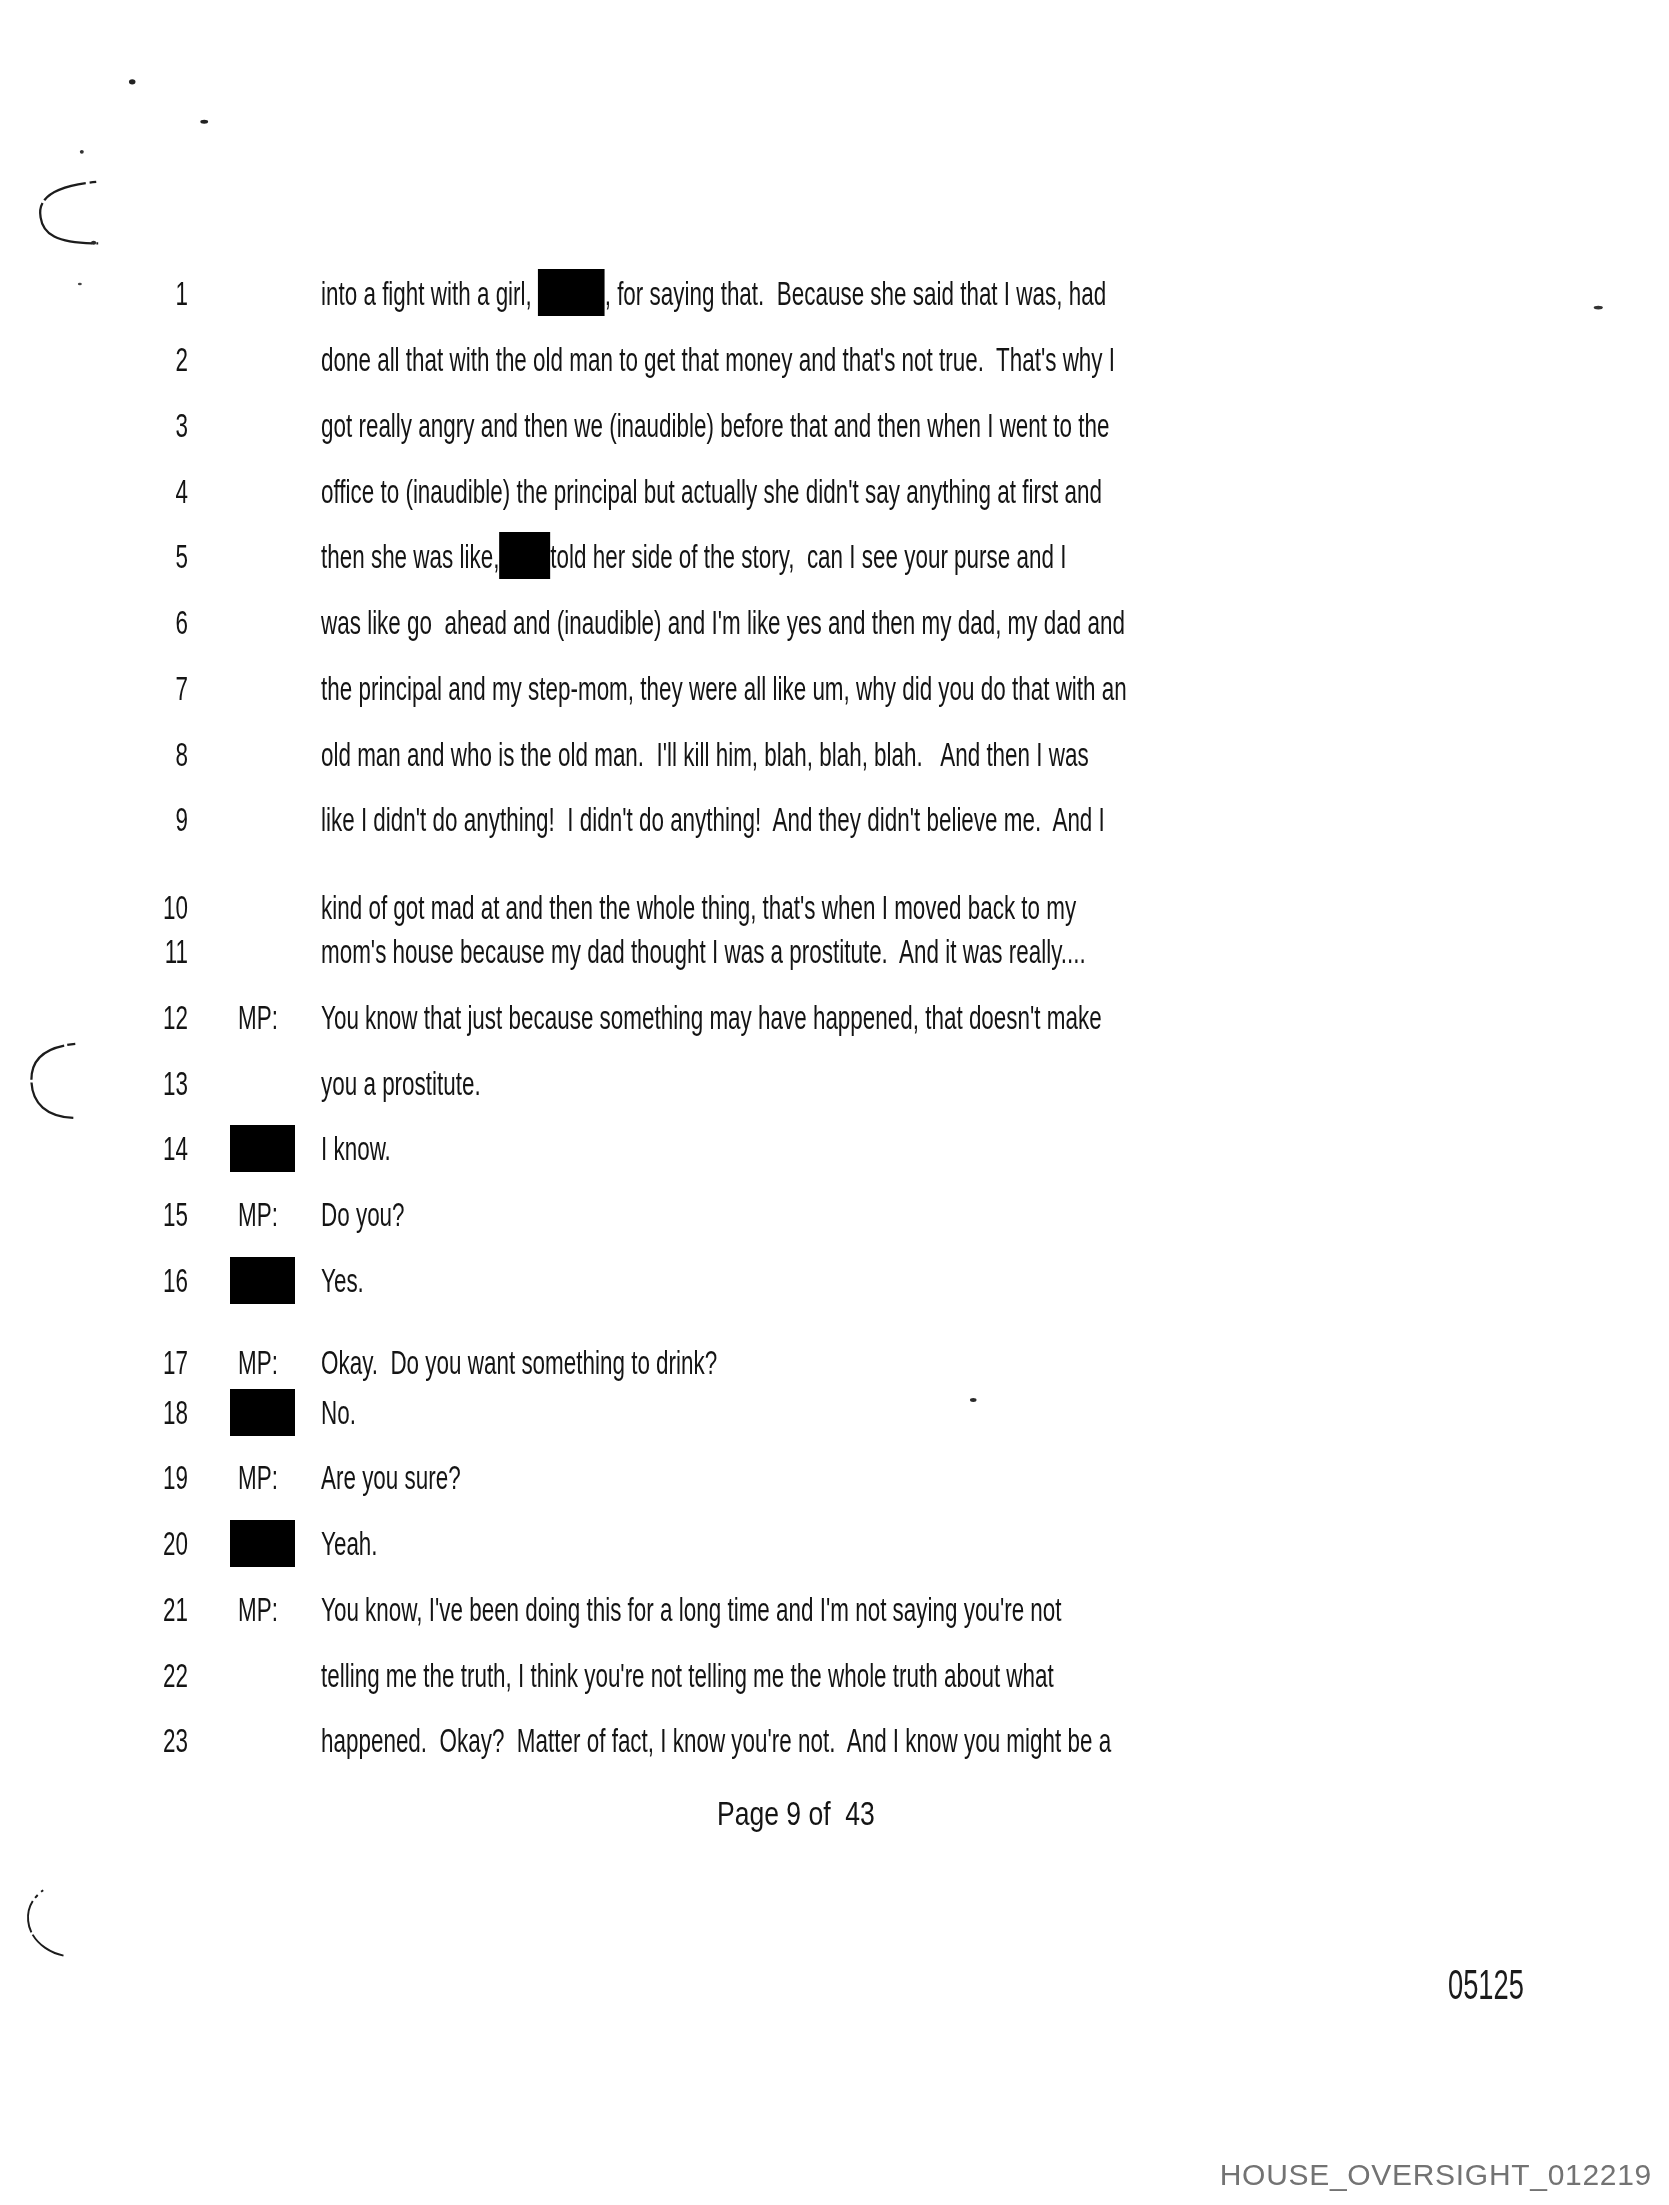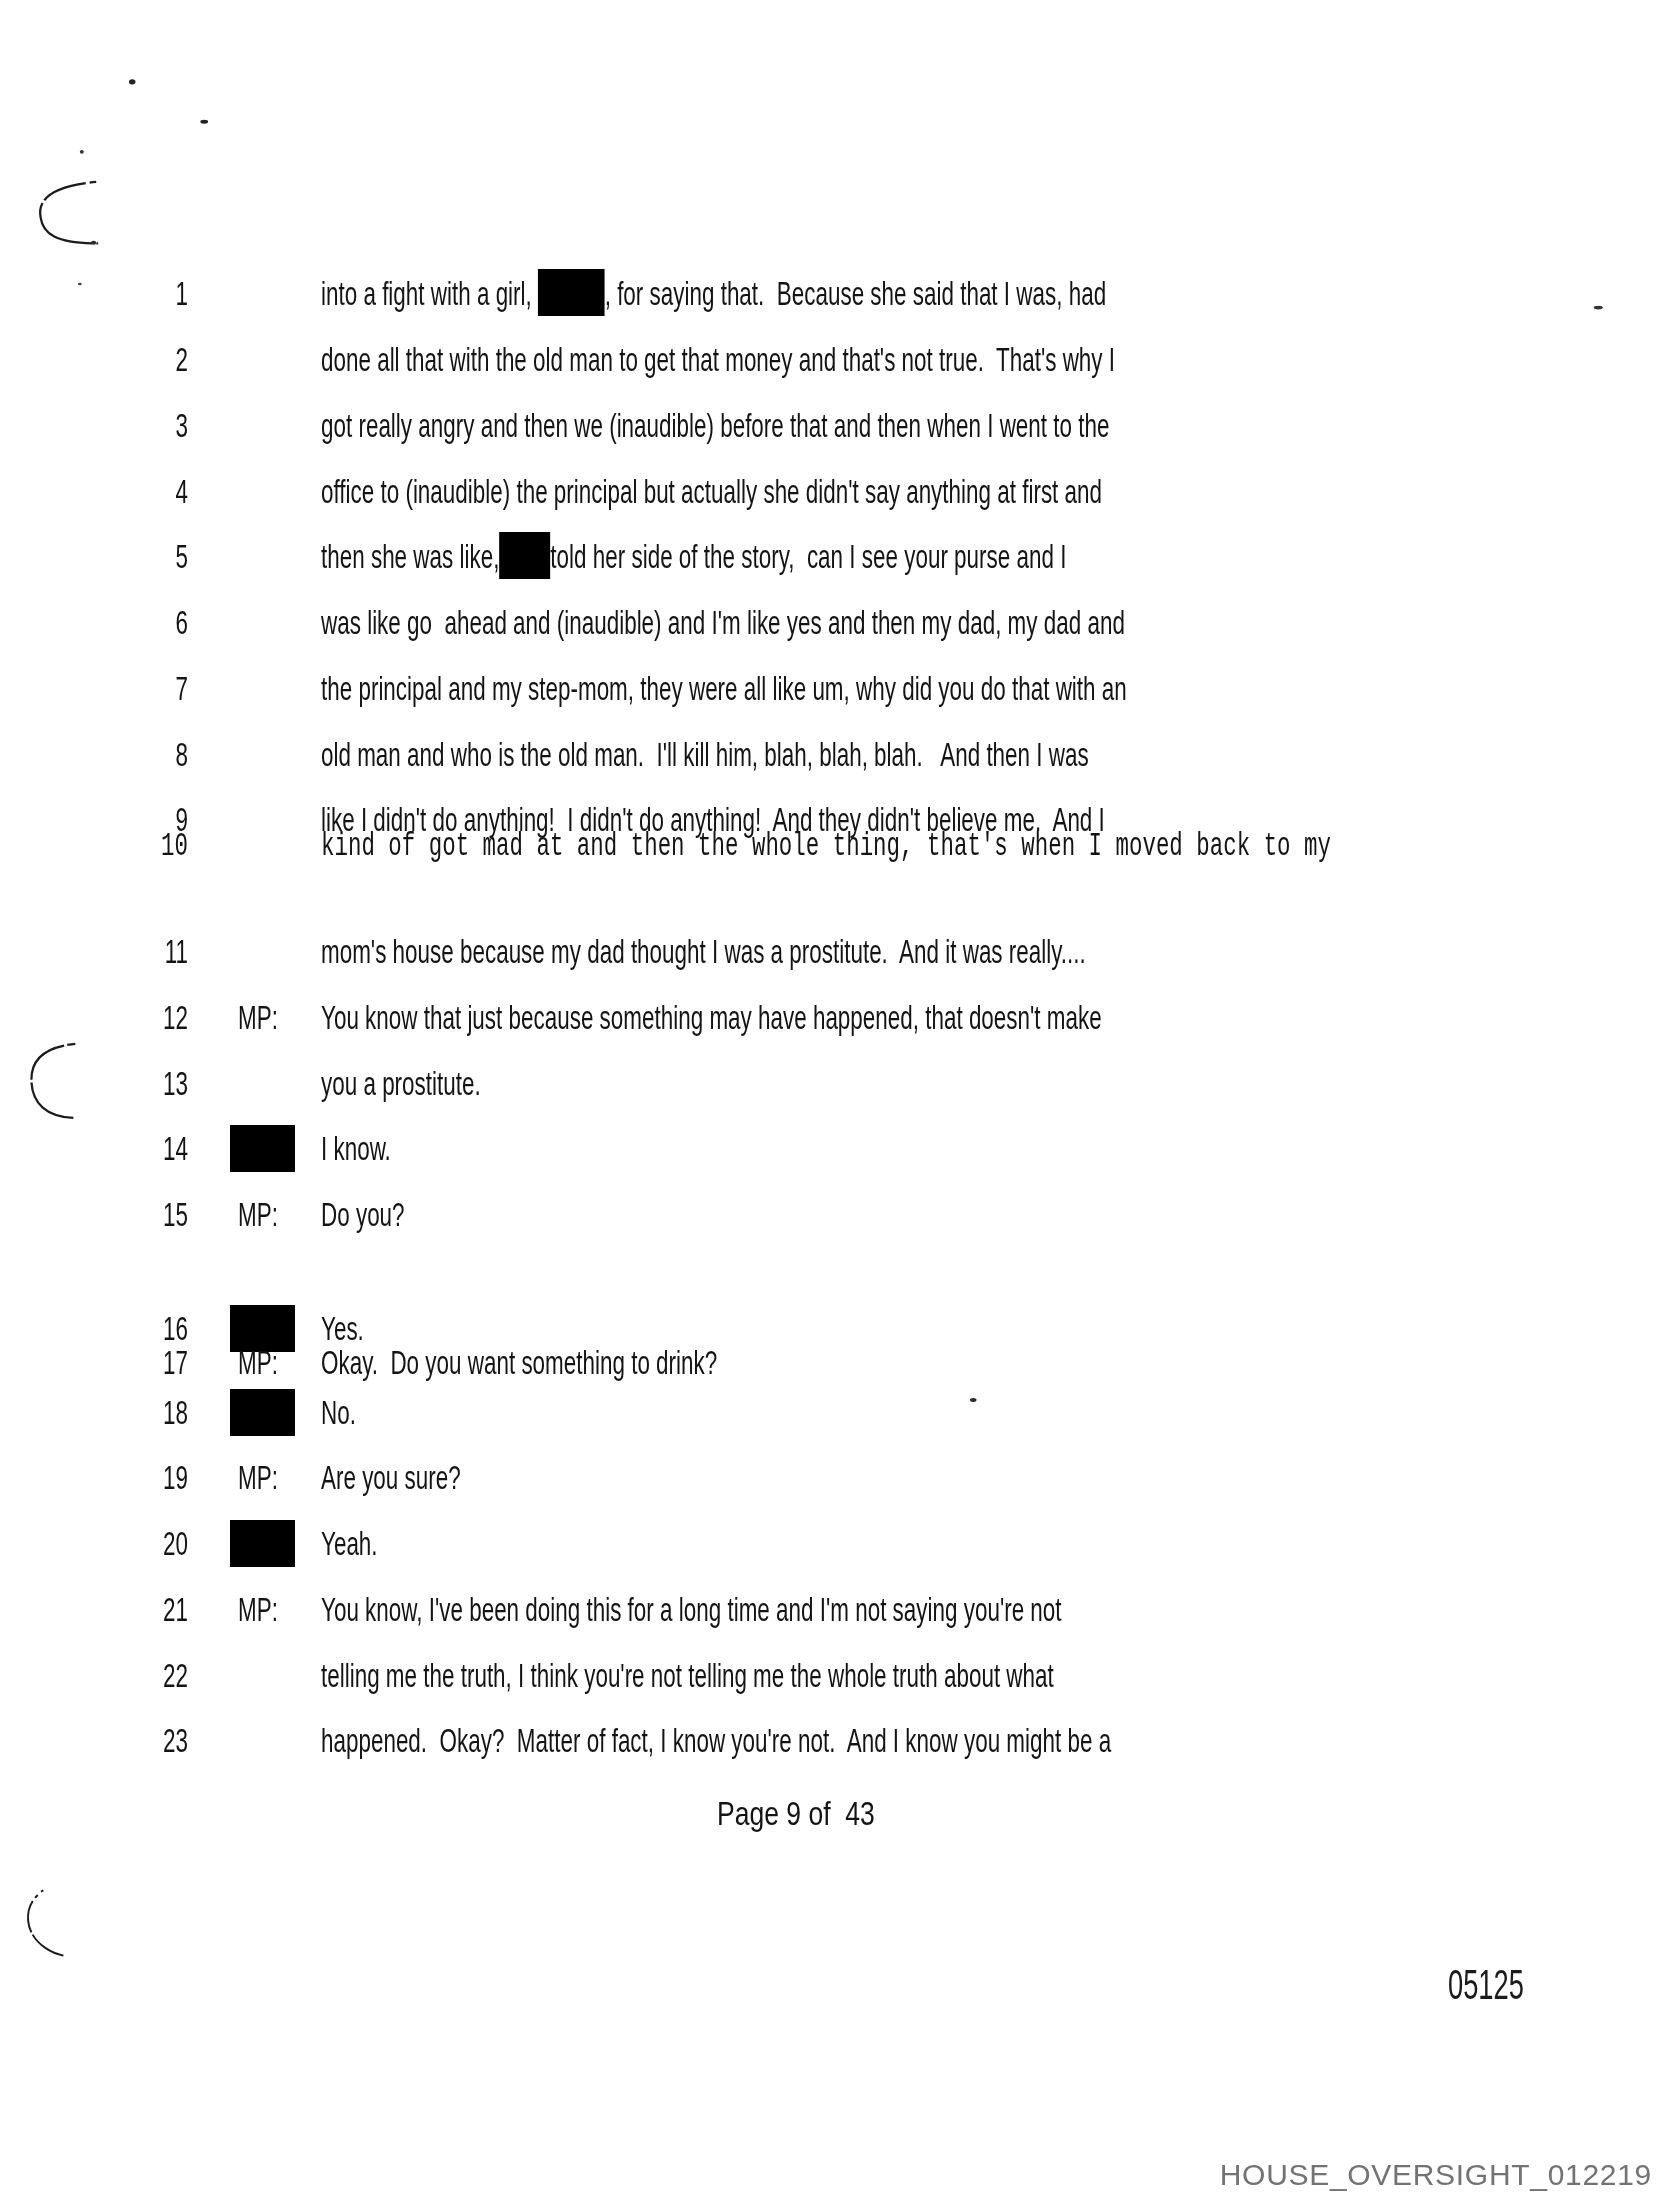--- a/index.html
+++ b/index.html
@@ -99,21 +99,21 @@
         <span class="t-text">the principal and my step-mom, they were all like um, why did you do that with an</span>
       </div>
       <div class="t-row" style="top: 722px;">
         <span class="t-num">8</span>
         <span class="t-text">old man and who is the old man.  I'll kill him, blah, blah, blah.   And then I was</span>
       </div>
       <div class="t-row" style="top: 787px;">
         <span class="t-num">9</span>
         <span class="t-text">like I didn't do anything!  I didn't do anything!  And they didn't believe me.  And I</span>
       </div>
-      <div class="t-row" style="top: 814px; font-family: Liberation Mono, monospace;">
+      <div class="t-row" style="top: 875px;">
         <span class="t-num">10</span>
         <span class="t-text">kind of got mad at and then the whole thing, that's when I moved back to my</span>
       </div>
       <div class="t-row" style="top: 919px;">
         <span class="t-num">11</span>
         <span class="t-text">mom's house because my dad thought I was a prostitute.  And it was really....</span>
       </div>
       <div class="t-row" style="top: 985px;">
         <span class="t-num">12</span>
         <span class="t-speaker">MP:</span>
@@ -126,21 +126,21 @@
       <div class="t-row" style="top: 1116px;">
         <span class="t-num">14</span>
         <div class="sp-redact"></div>
         <span class="t-text">I know.</span>
       </div>
       <div class="t-row" style="top: 1182px;">
         <span class="t-num">15</span>
         <span class="t-speaker">MP:</span>
         <span class="t-text">Do you?</span>
       </div>
-      <div class="t-row" style="top: 1296px;">
+      <div class="t-row" style="top: 1248px;">
         <span class="t-num">16</span>
         <div class="sp-redact"></div>
         <span class="t-text">Yes.</span>
       </div>
       <div class="t-row" style="top: 1330px;">
         <span class="t-num">17</span>
         <span class="t-speaker">MP:</span>
         <span class="t-text">Okay.  Do you want something to drink?</span>
       </div>
       <div class="t-row" style="top: 1380px;">

